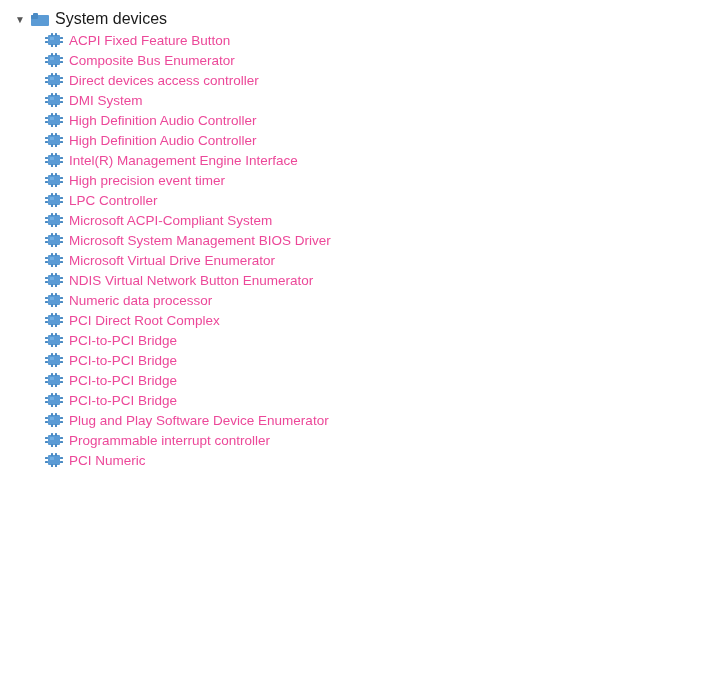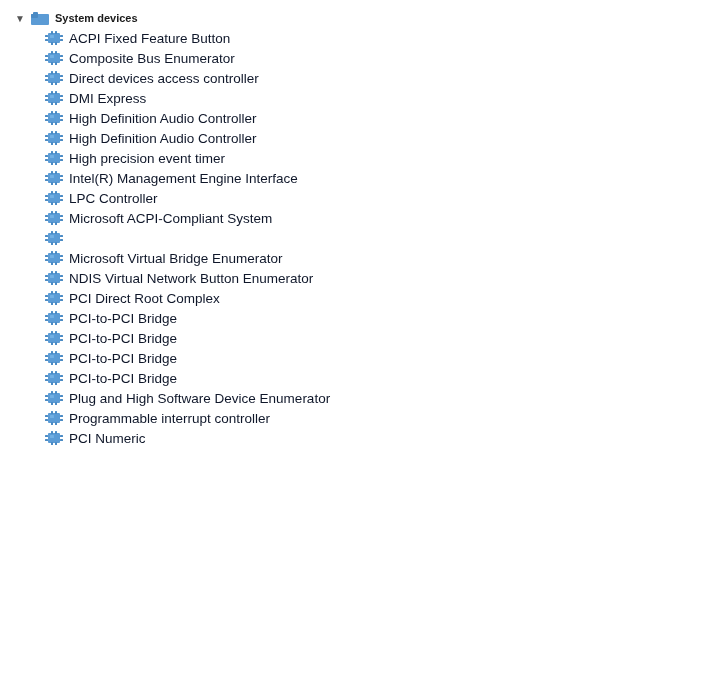--- a/index.html
+++ b/index.html
@@ -58,28 +58,28 @@
       justify-content: center;
       margin-right: 5px;
       flex-shrink: 0;
     }
 
     .children {
       padding-left: 32px;
     }
 
     .item-label {
-      color: #0f172a;
+      color: #ec4899;
       font-size: 13.5px;
     }
 
     .parent-label {
       color: #1a1a1a;
-      font-size: 11px;
-      font-weight: bold;
+      font-size: 16px;
+      font-weight: normal;
     }
 
     
     .chip-svg {
       width: 20px;
       height: 16px;
     }
   </style>
 </head>
 <body>
@@ -183,21 +183,21 @@
 
         <rect x="7" y="1" width="2" height="3" rx="0.5" fill="#4a8ac4"></rect>
         <rect x="11" y="1" width="2" height="3" rx="0.5" fill="#4a8ac4"></rect>
 
         <rect x="7" y="12" width="2" height="3" rx="0.5" fill="#4a8ac4"></rect>
         <rect x="11" y="12" width="2" height="3" rx="0.5" fill="#4a8ac4"></rect>
 
         <rect x="6" y="5" width="4" height="3" rx="0.5" fill="#7ab8e8" opacity="0.7"></rect>
       </svg>
     </span>
-        <span class="item-label">DMI Express</span>
+        <span class="item-label">DMI System</span>
       </div>
       <div class="tree-item">
         <span class="device-icon">
       <svg class="chip-svg" viewBox="0 0 20 16" xmlns="http://www.w3.org/2000/svg">
 
         <rect x="4" y="3" width="12" height="10" rx="1" fill="#5b9bd5"></rect>
 
         <rect x="1" y="5" width="3" height="2" rx="0.5" fill="#4a8ac4"></rect>
         <rect x="1" y="9" width="3" height="2" rx="0.5" fill="#4a8ac4"></rect>
 
@@ -252,20 +252,43 @@
 
         <rect x="7" y="1" width="2" height="3" rx="0.5" fill="#4a8ac4"></rect>
         <rect x="11" y="1" width="2" height="3" rx="0.5" fill="#4a8ac4"></rect>
 
         <rect x="7" y="12" width="2" height="3" rx="0.5" fill="#4a8ac4"></rect>
         <rect x="11" y="12" width="2" height="3" rx="0.5" fill="#4a8ac4"></rect>
 
         <rect x="6" y="5" width="4" height="3" rx="0.5" fill="#7ab8e8" opacity="0.7"></rect>
       </svg>
     </span>
+        <span class="item-label">Intel(R) Management Engine Interface</span>
+      </div>
+      <div class="tree-item">
+        <span class="device-icon">
+      <svg class="chip-svg" viewBox="0 0 20 16" xmlns="http://www.w3.org/2000/svg">
+
+        <rect x="4" y="3" width="12" height="10" rx="1" fill="#5b9bd5"></rect>
+
+        <rect x="1" y="5" width="3" height="2" rx="0.5" fill="#4a8ac4"></rect>
+        <rect x="1" y="9" width="3" height="2" rx="0.5" fill="#4a8ac4"></rect>
+
+        <rect x="16" y="5" width="3" height="2" rx="0.5" fill="#4a8ac4"></rect>
+        <rect x="16" y="9" width="3" height="2" rx="0.5" fill="#4a8ac4"></rect>
+
+        <rect x="7" y="1" width="2" height="3" rx="0.5" fill="#4a8ac4"></rect>
+        <rect x="11" y="1" width="2" height="3" rx="0.5" fill="#4a8ac4"></rect>
+
+        <rect x="7" y="12" width="2" height="3" rx="0.5" fill="#4a8ac4"></rect>
+        <rect x="11" y="12" width="2" height="3" rx="0.5" fill="#4a8ac4"></rect>
+
+        <rect x="6" y="5" width="4" height="3" rx="0.5" fill="#7ab8e8" opacity="0.7"></rect>
+      </svg>
+    </span>
         <span class="item-label">High precision event timer</span>
       </div>
       <div class="tree-item">
         <span class="device-icon">
       <svg class="chip-svg" viewBox="0 0 20 16" xmlns="http://www.w3.org/2000/svg">
 
         <rect x="4" y="3" width="12" height="10" rx="1" fill="#5b9bd5"></rect>
 
         <rect x="1" y="5" width="3" height="2" rx="0.5" fill="#4a8ac4"></rect>
         <rect x="1" y="9" width="3" height="2" rx="0.5" fill="#4a8ac4"></rect>
@@ -275,43 +298,20 @@
 
         <rect x="7" y="1" width="2" height="3" rx="0.5" fill="#4a8ac4"></rect>
         <rect x="11" y="1" width="2" height="3" rx="0.5" fill="#4a8ac4"></rect>
 
         <rect x="7" y="12" width="2" height="3" rx="0.5" fill="#4a8ac4"></rect>
         <rect x="11" y="12" width="2" height="3" rx="0.5" fill="#4a8ac4"></rect>
 
         <rect x="6" y="5" width="4" height="3" rx="0.5" fill="#7ab8e8" opacity="0.7"></rect>
       </svg>
     </span>
-        <span class="item-label">Intel(R) Management Engine Interface</span>
-      </div>
-      <div class="tree-item">
-        <span class="device-icon">
-      <svg class="chip-svg" viewBox="0 0 20 16" xmlns="http://www.w3.org/2000/svg">
-
-        <rect x="4" y="3" width="12" height="10" rx="1" fill="#5b9bd5"></rect>
-
-        <rect x="1" y="5" width="3" height="2" rx="0.5" fill="#4a8ac4"></rect>
-        <rect x="1" y="9" width="3" height="2" rx="0.5" fill="#4a8ac4"></rect>
-
-        <rect x="16" y="5" width="3" height="2" rx="0.5" fill="#4a8ac4"></rect>
-        <rect x="16" y="9" width="3" height="2" rx="0.5" fill="#4a8ac4"></rect>
-
-        <rect x="7" y="1" width="2" height="3" rx="0.5" fill="#4a8ac4"></rect>
-        <rect x="11" y="1" width="2" height="3" rx="0.5" fill="#4a8ac4"></rect>
-
-        <rect x="7" y="12" width="2" height="3" rx="0.5" fill="#4a8ac4"></rect>
-        <rect x="11" y="12" width="2" height="3" rx="0.5" fill="#4a8ac4"></rect>
-
-        <rect x="6" y="5" width="4" height="3" rx="0.5" fill="#7ab8e8" opacity="0.7"></rect>
-      </svg>
-    </span>
         <span class="item-label">LPC Controller</span>
       </div>
       <div class="tree-item">
         <span class="device-icon">
       <svg class="chip-svg" viewBox="0 0 20 16" xmlns="http://www.w3.org/2000/svg">
 
         <rect x="4" y="3" width="12" height="10" rx="1" fill="#5b9bd5"></rect>
 
         <rect x="1" y="5" width="3" height="2" rx="0.5" fill="#4a8ac4"></rect>
         <rect x="1" y="9" width="3" height="2" rx="0.5" fill="#4a8ac4"></rect>
@@ -344,43 +344,44 @@
 
         <rect x="7" y="1" width="2" height="3" rx="0.5" fill="#4a8ac4"></rect>
         <rect x="11" y="1" width="2" height="3" rx="0.5" fill="#4a8ac4"></rect>
 
         <rect x="7" y="12" width="2" height="3" rx="0.5" fill="#4a8ac4"></rect>
         <rect x="11" y="12" width="2" height="3" rx="0.5" fill="#4a8ac4"></rect>
 
         <rect x="6" y="5" width="4" height="3" rx="0.5" fill="#7ab8e8" opacity="0.7"></rect>
       </svg>
     </span>
-      </div>
-      <div class="tree-item">
-        <span class="device-icon">
-      <svg class="chip-svg" viewBox="0 0 20 16" xmlns="http://www.w3.org/2000/svg">
-
-        <rect x="4" y="3" width="12" height="10" rx="1" fill="#5b9bd5"></rect>
-
-        <rect x="1" y="5" width="3" height="2" rx="0.5" fill="#4a8ac4"></rect>
-        <rect x="1" y="9" width="3" height="2" rx="0.5" fill="#4a8ac4"></rect>
-
-        <rect x="16" y="5" width="3" height="2" rx="0.5" fill="#4a8ac4"></rect>
-        <rect x="16" y="9" width="3" height="2" rx="0.5" fill="#4a8ac4"></rect>
-
-        <rect x="7" y="1" width="2" height="3" rx="0.5" fill="#4a8ac4"></rect>
-        <rect x="11" y="1" width="2" height="3" rx="0.5" fill="#4a8ac4"></rect>
-
-        <rect x="7" y="12" width="2" height="3" rx="0.5" fill="#4a8ac4"></rect>
-        <rect x="11" y="12" width="2" height="3" rx="0.5" fill="#4a8ac4"></rect>
-
-        <rect x="6" y="5" width="4" height="3" rx="0.5" fill="#7ab8e8" opacity="0.7"></rect>
-      </svg>
-    </span>
-        <span class="item-label">Microsoft Virtual Bridge Enumerator</span>
+        <span class="item-label">Microsoft System Management BIOS Driver</span>
+      </div>
+      <div class="tree-item">
+        <span class="device-icon">
+      <svg class="chip-svg" viewBox="0 0 20 16" xmlns="http://www.w3.org/2000/svg">
+
+        <rect x="4" y="3" width="12" height="10" rx="1" fill="#5b9bd5"></rect>
+
+        <rect x="1" y="5" width="3" height="2" rx="0.5" fill="#4a8ac4"></rect>
+        <rect x="1" y="9" width="3" height="2" rx="0.5" fill="#4a8ac4"></rect>
+
+        <rect x="16" y="5" width="3" height="2" rx="0.5" fill="#4a8ac4"></rect>
+        <rect x="16" y="9" width="3" height="2" rx="0.5" fill="#4a8ac4"></rect>
+
+        <rect x="7" y="1" width="2" height="3" rx="0.5" fill="#4a8ac4"></rect>
+        <rect x="11" y="1" width="2" height="3" rx="0.5" fill="#4a8ac4"></rect>
+
+        <rect x="7" y="12" width="2" height="3" rx="0.5" fill="#4a8ac4"></rect>
+        <rect x="11" y="12" width="2" height="3" rx="0.5" fill="#4a8ac4"></rect>
+
+        <rect x="6" y="5" width="4" height="3" rx="0.5" fill="#7ab8e8" opacity="0.7"></rect>
+      </svg>
+    </span>
+        <span class="item-label">Microsoft Virtual Drive Enumerator</span>
       </div>
       <div class="tree-item">
         <span class="device-icon">
       <svg class="chip-svg" viewBox="0 0 20 16" xmlns="http://www.w3.org/2000/svg">
 
         <rect x="4" y="3" width="12" height="10" rx="1" fill="#5b9bd5"></rect>
 
         <rect x="1" y="5" width="3" height="2" rx="0.5" fill="#4a8ac4"></rect>
         <rect x="1" y="9" width="3" height="2" rx="0.5" fill="#4a8ac4"></rect>
 
@@ -412,20 +413,43 @@
 
         <rect x="7" y="1" width="2" height="3" rx="0.5" fill="#4a8ac4"></rect>
         <rect x="11" y="1" width="2" height="3" rx="0.5" fill="#4a8ac4"></rect>
 
         <rect x="7" y="12" width="2" height="3" rx="0.5" fill="#4a8ac4"></rect>
         <rect x="11" y="12" width="2" height="3" rx="0.5" fill="#4a8ac4"></rect>
 
         <rect x="6" y="5" width="4" height="3" rx="0.5" fill="#7ab8e8" opacity="0.7"></rect>
       </svg>
     </span>
+        <span class="item-label">Numeric data processor</span>
+      </div>
+      <div class="tree-item">
+        <span class="device-icon">
+      <svg class="chip-svg" viewBox="0 0 20 16" xmlns="http://www.w3.org/2000/svg">
+
+        <rect x="4" y="3" width="12" height="10" rx="1" fill="#5b9bd5"></rect>
+
+        <rect x="1" y="5" width="3" height="2" rx="0.5" fill="#4a8ac4"></rect>
+        <rect x="1" y="9" width="3" height="2" rx="0.5" fill="#4a8ac4"></rect>
+
+        <rect x="16" y="5" width="3" height="2" rx="0.5" fill="#4a8ac4"></rect>
+        <rect x="16" y="9" width="3" height="2" rx="0.5" fill="#4a8ac4"></rect>
+
+        <rect x="7" y="1" width="2" height="3" rx="0.5" fill="#4a8ac4"></rect>
+        <rect x="11" y="1" width="2" height="3" rx="0.5" fill="#4a8ac4"></rect>
+
+        <rect x="7" y="12" width="2" height="3" rx="0.5" fill="#4a8ac4"></rect>
+        <rect x="11" y="12" width="2" height="3" rx="0.5" fill="#4a8ac4"></rect>
+
+        <rect x="6" y="5" width="4" height="3" rx="0.5" fill="#7ab8e8" opacity="0.7"></rect>
+      </svg>
+    </span>
         <span class="item-label">PCI Direct Root Complex</span>
       </div>
       <div class="tree-item">
         <span class="device-icon">
       <svg class="chip-svg" viewBox="0 0 20 16" xmlns="http://www.w3.org/2000/svg">
 
         <rect x="4" y="3" width="12" height="10" rx="1" fill="#5b9bd5"></rect>
 
         <rect x="1" y="5" width="3" height="2" rx="0.5" fill="#4a8ac4"></rect>
         <rect x="1" y="9" width="3" height="2" rx="0.5" fill="#4a8ac4"></rect>
@@ -527,21 +551,21 @@
 
         <rect x="7" y="1" width="2" height="3" rx="0.5" fill="#4a8ac4"></rect>
         <rect x="11" y="1" width="2" height="3" rx="0.5" fill="#4a8ac4"></rect>
 
         <rect x="7" y="12" width="2" height="3" rx="0.5" fill="#4a8ac4"></rect>
         <rect x="11" y="12" width="2" height="3" rx="0.5" fill="#4a8ac4"></rect>
 
         <rect x="6" y="5" width="4" height="3" rx="0.5" fill="#7ab8e8" opacity="0.7"></rect>
       </svg>
     </span>
-        <span class="item-label">Plug and High Software Device Enumerator</span>
+        <span class="item-label">Plug and Play Software Device Enumerator</span>
       </div>
       <div class="tree-item">
         <span class="device-icon">
       <svg class="chip-svg" viewBox="0 0 20 16" xmlns="http://www.w3.org/2000/svg">
 
         <rect x="4" y="3" width="12" height="10" rx="1" fill="#5b9bd5"></rect>
 
         <rect x="1" y="5" width="3" height="2" rx="0.5" fill="#4a8ac4"></rect>
         <rect x="1" y="9" width="3" height="2" rx="0.5" fill="#4a8ac4"></rect>
 

